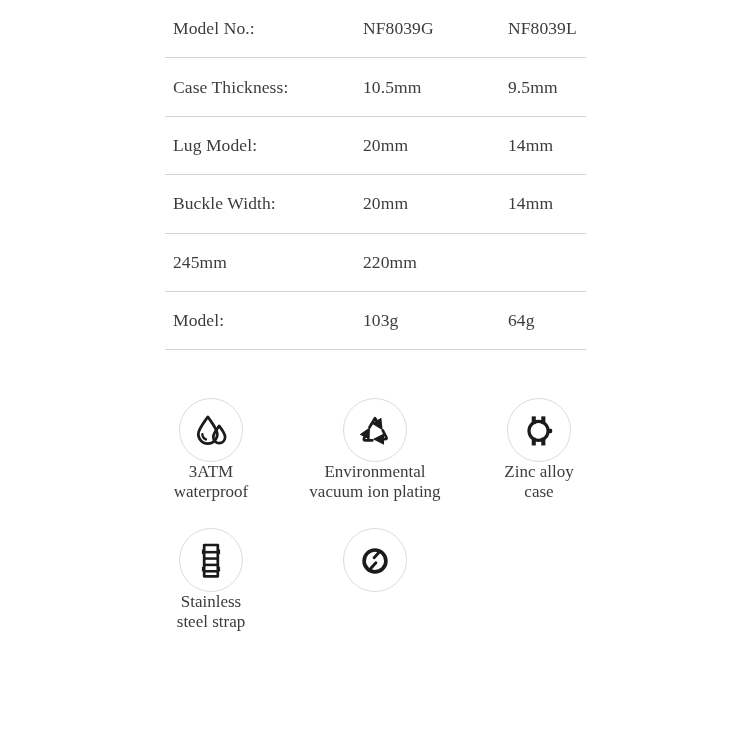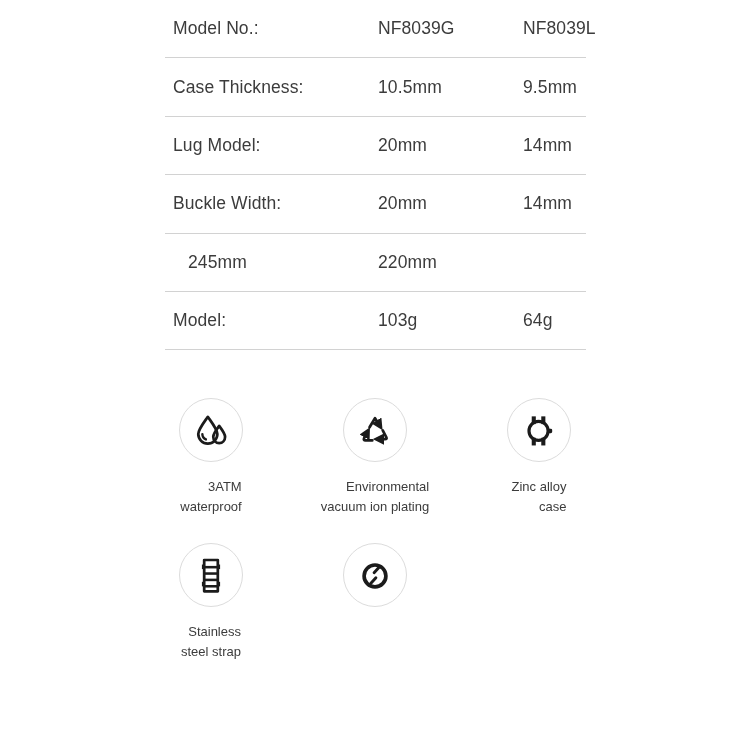--- a/index.html
+++ b/index.html
@@ -1,21 +1,21 @@
 <!DOCTYPE html>
 <html><head>
 <meta charset="utf-8">
 <style>
   html, body { margin: 0; padding: 0; background: #fff; }
   .page {
     position: relative;
     width: 750px;
     height: 750px;
     background: #ffffff;
-    font-family: Liberation Sans, sans-serif;
+    font-family: Liberation Serif, serif;
     color: #3c3c3c;
     overflow: hidden;
     border-radius: 10px;
   }
   
   .spec-table {
     margin-left: 165px;
     width: 421px;
     padding-top: 0;
   }
@@ -23,21 +23,21 @@
     display: grid;
     grid-template-columns: 190px 145px 1fr;
     align-items: center;
     height: 57.4px;
     border-bottom: 1px solid #d2d2d2;
     padding-left: 8px;
     font-size: 17.5px;
     letter-spacing: 0.1px;
   }
   .spec-label { color: #3c3c3c; }
-  .spec-val   { color: #3c3c3c; margin-left: 15px; }
+  .spec-val   { color: #3c3c3c; }
   
   .features {
     margin: 48px auto 0;
     width: 492px;
     display: grid;
     grid-template-columns: repeat(3, 164px);
     row-gap: 26px;
     justify-items: center;
   }
   .feature {
@@ -50,24 +50,23 @@
     height: 62px;
     border: 1px solid #dcdcdc;
     border-radius: 50%;
     display: flex;
     align-items: center;
     justify-content: center;
     background: #fff;
   }
   .feature-circle svg { display: block; }
   .feature-label {
-    margin-top: 15px;
-    font-size: 13px;
+    font-size: 17px;
     line-height: 20px;
-    text-align: right;
+    text-align: center;
     white-space: pre-line;
     color: #3c3c3c;
   }
   .ic { stroke: #1b1b1b; fill: none; stroke-linecap: round; stroke-linejoin: round; }
 </style>
 </head>
 <body>
 
 <div class="page">
 

